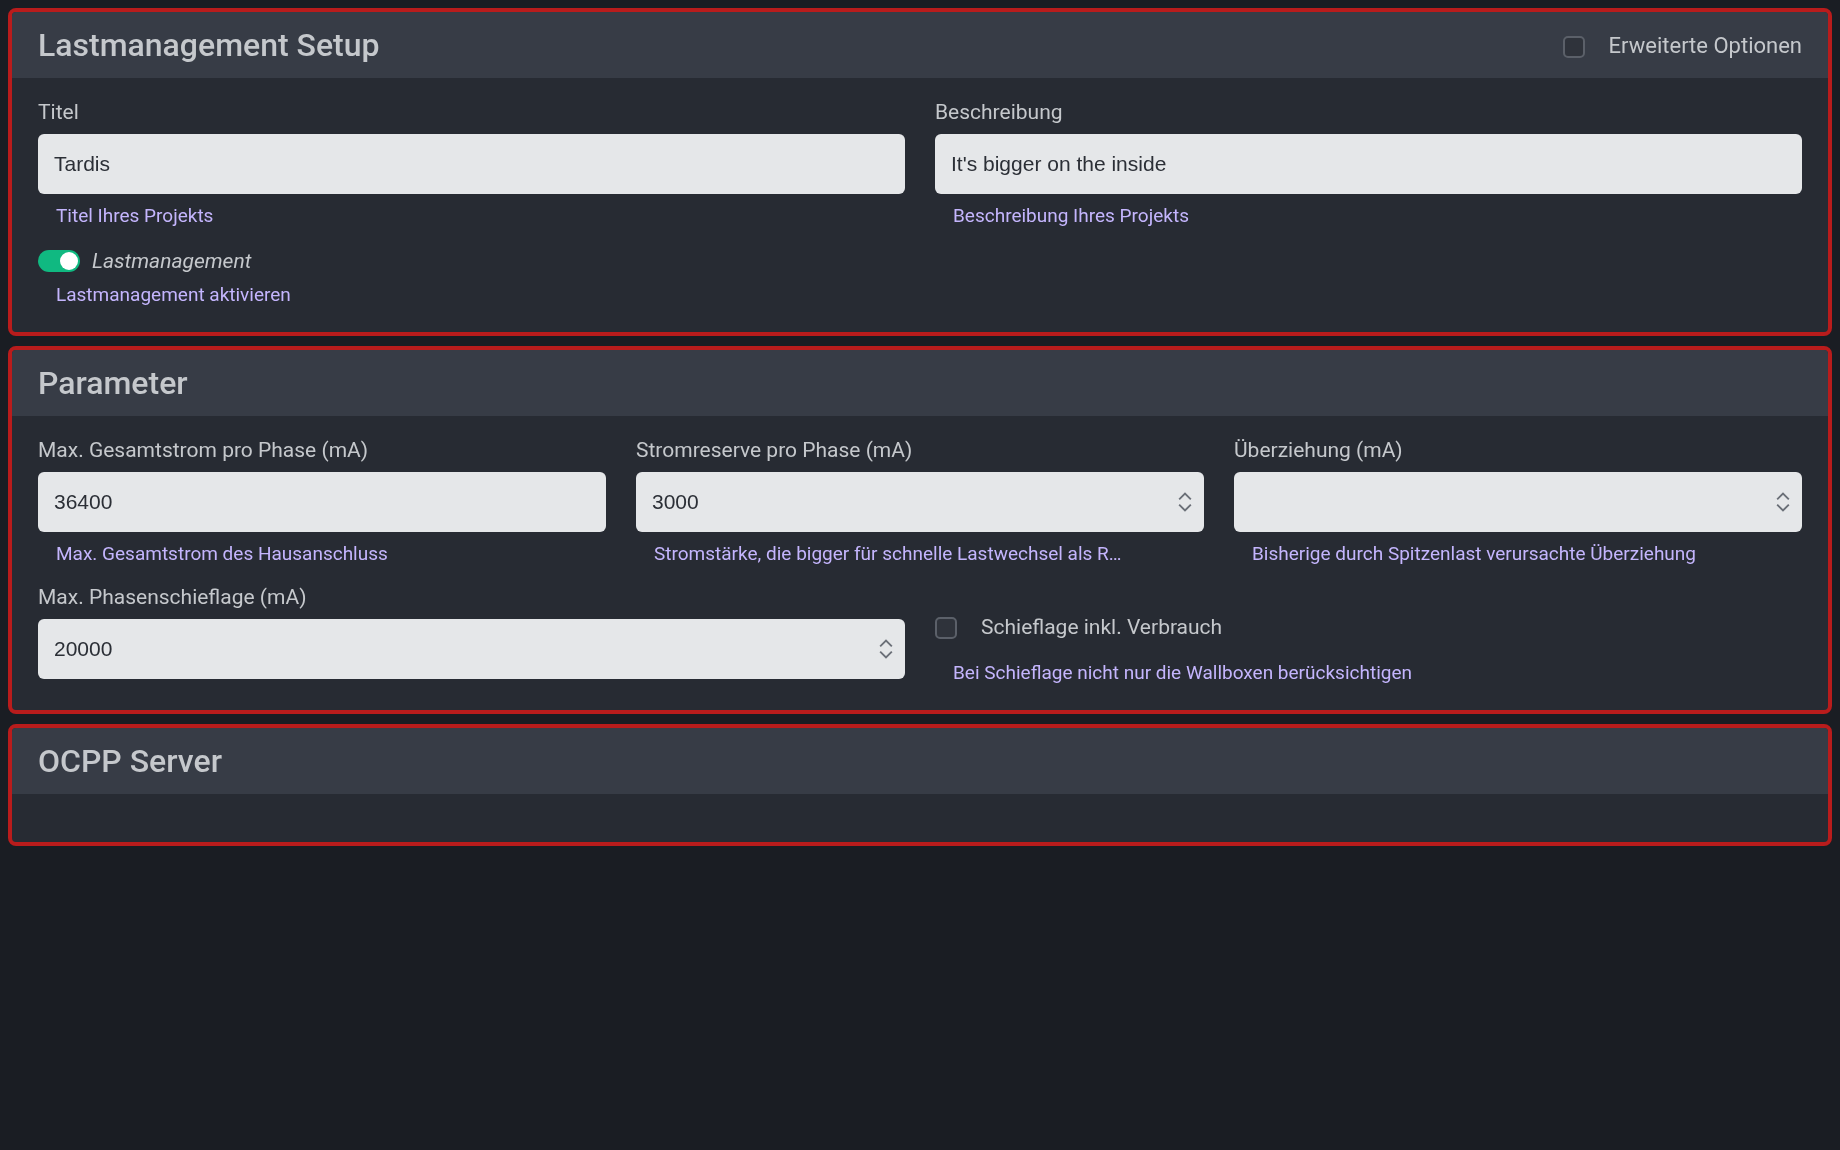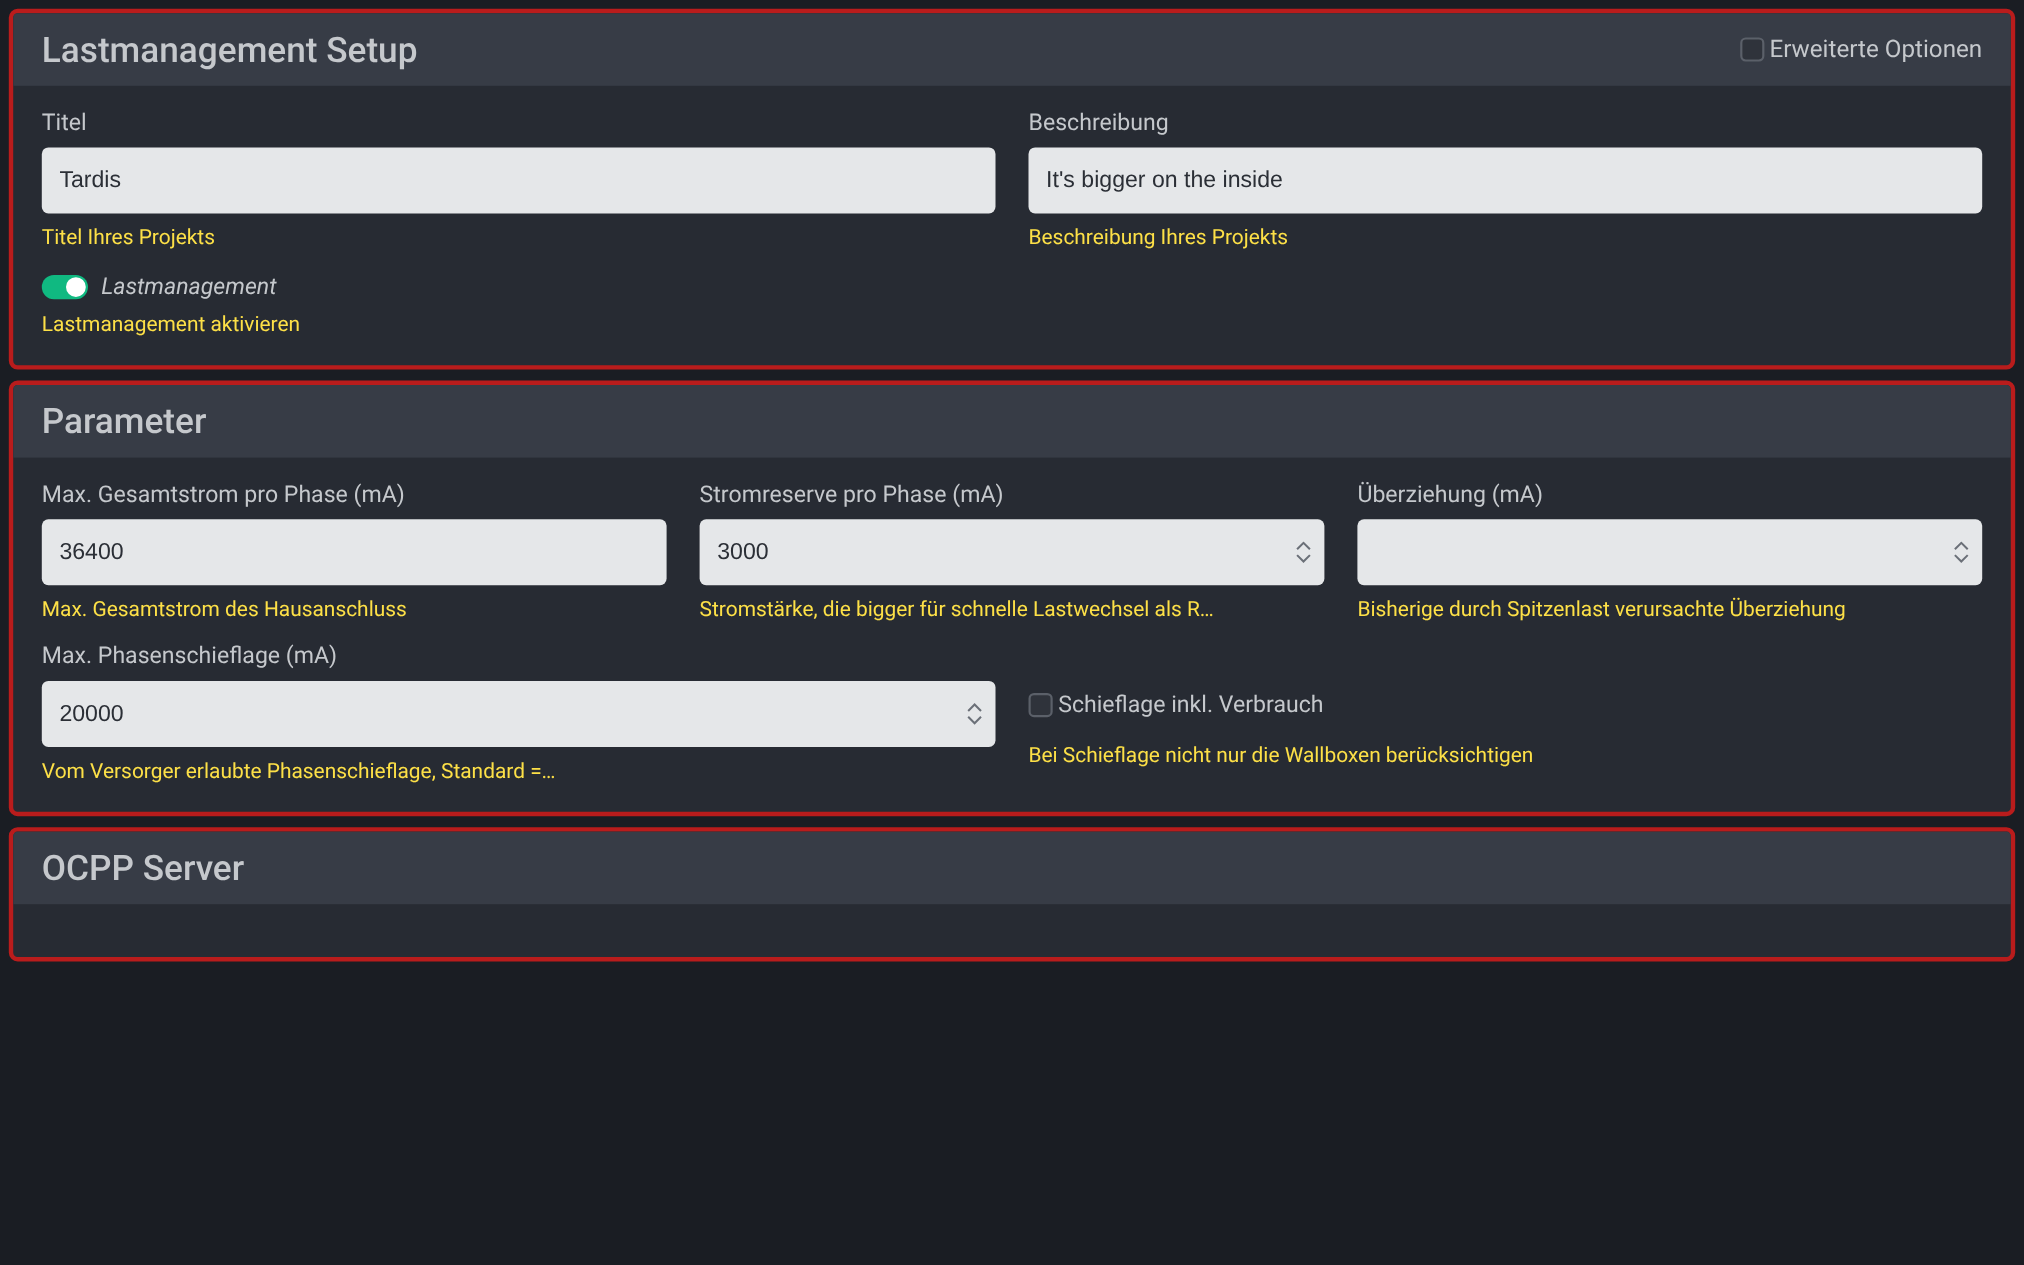--- a/index.html
+++ b/index.html
@@ -45,25 +45,26 @@
   .col-half { flex: 1 1 calc(50% - 15px); }
   .col-third { flex: 1 1 calc(33.333% - 20px); min-width: 0; }
   .field-label {
     font-size: 21px;
     color: #c5c8cc;
     margin-bottom: 10px;
     display: block;
   }
   .field-help {
     font-size: 19px;
-    color: #fde047;
+    color: #c4b5fd;
     margin-top: 10px;
     white-space: nowrap;
     overflow: hidden;
     text-overflow: ellipsis;
+    margin-left: 18px;
   }
   .text-input, .number-input {
     width: 100%;
     background: #e5e7e9;
     border: none;
     border-radius: 6px;
     padding: 10px 16px;
     font-size: 21px;
     color: #2b2f36;
     height: 60px;
@@ -87,22 +88,22 @@
     transform: translateY(-50%);
     pointer-events: none;
     color: #6b7078;
     display: flex;
     flex-direction: column;
     line-height: 0;
   }
   .spin-icon svg { width: 14px; height: 10px; }
   .checkbox-row {
     display: flex;
-    align-items: center;
-    gap: 5px;
+    align-items: flex-end;
+    gap: 24px;
   }
   .checkbox {
     width: 22px;
     height: 22px;
     border-radius: 5px;
     border: 2px solid #5b6069;
     background: #2f333b;
     cursor: pointer;
     flex-shrink: 0;
   }
@@ -235,21 +236,20 @@
           <input class="number-input" type="text" value="20000" style="">
           <span class="spin-icon">
             <svg viewBox="0 0 12 8">
                 <path d="M1 6 L6 1 L11 6" stroke="currentColor" stroke-width="1.6" fill="none"></path>
               </svg>
             <svg viewBox="0 0 12 8">
                 <path d="M1 2 L6 7 L11 2" stroke="currentColor" stroke-width="1.6" fill="none"></path>
               </svg>
           </span>
         </div>
-        <div class="field-help">Vom Versorger erlaubte Phasenschieflage, Standard =…</div>
       </div>
       <div class="col-third checkbox-col-center">
         <div class="checkbox-row">
           <div class="checkbox"></div>
           <div class="checkbox-label" style="font-size:21px;">Schieflage inkl. Verbrauch</div>
         </div>
         <div class="field-help">Bei Schieflage nicht nur die Wallboxen berücksichtigen</div>
       </div>
     </div>
   </div>

